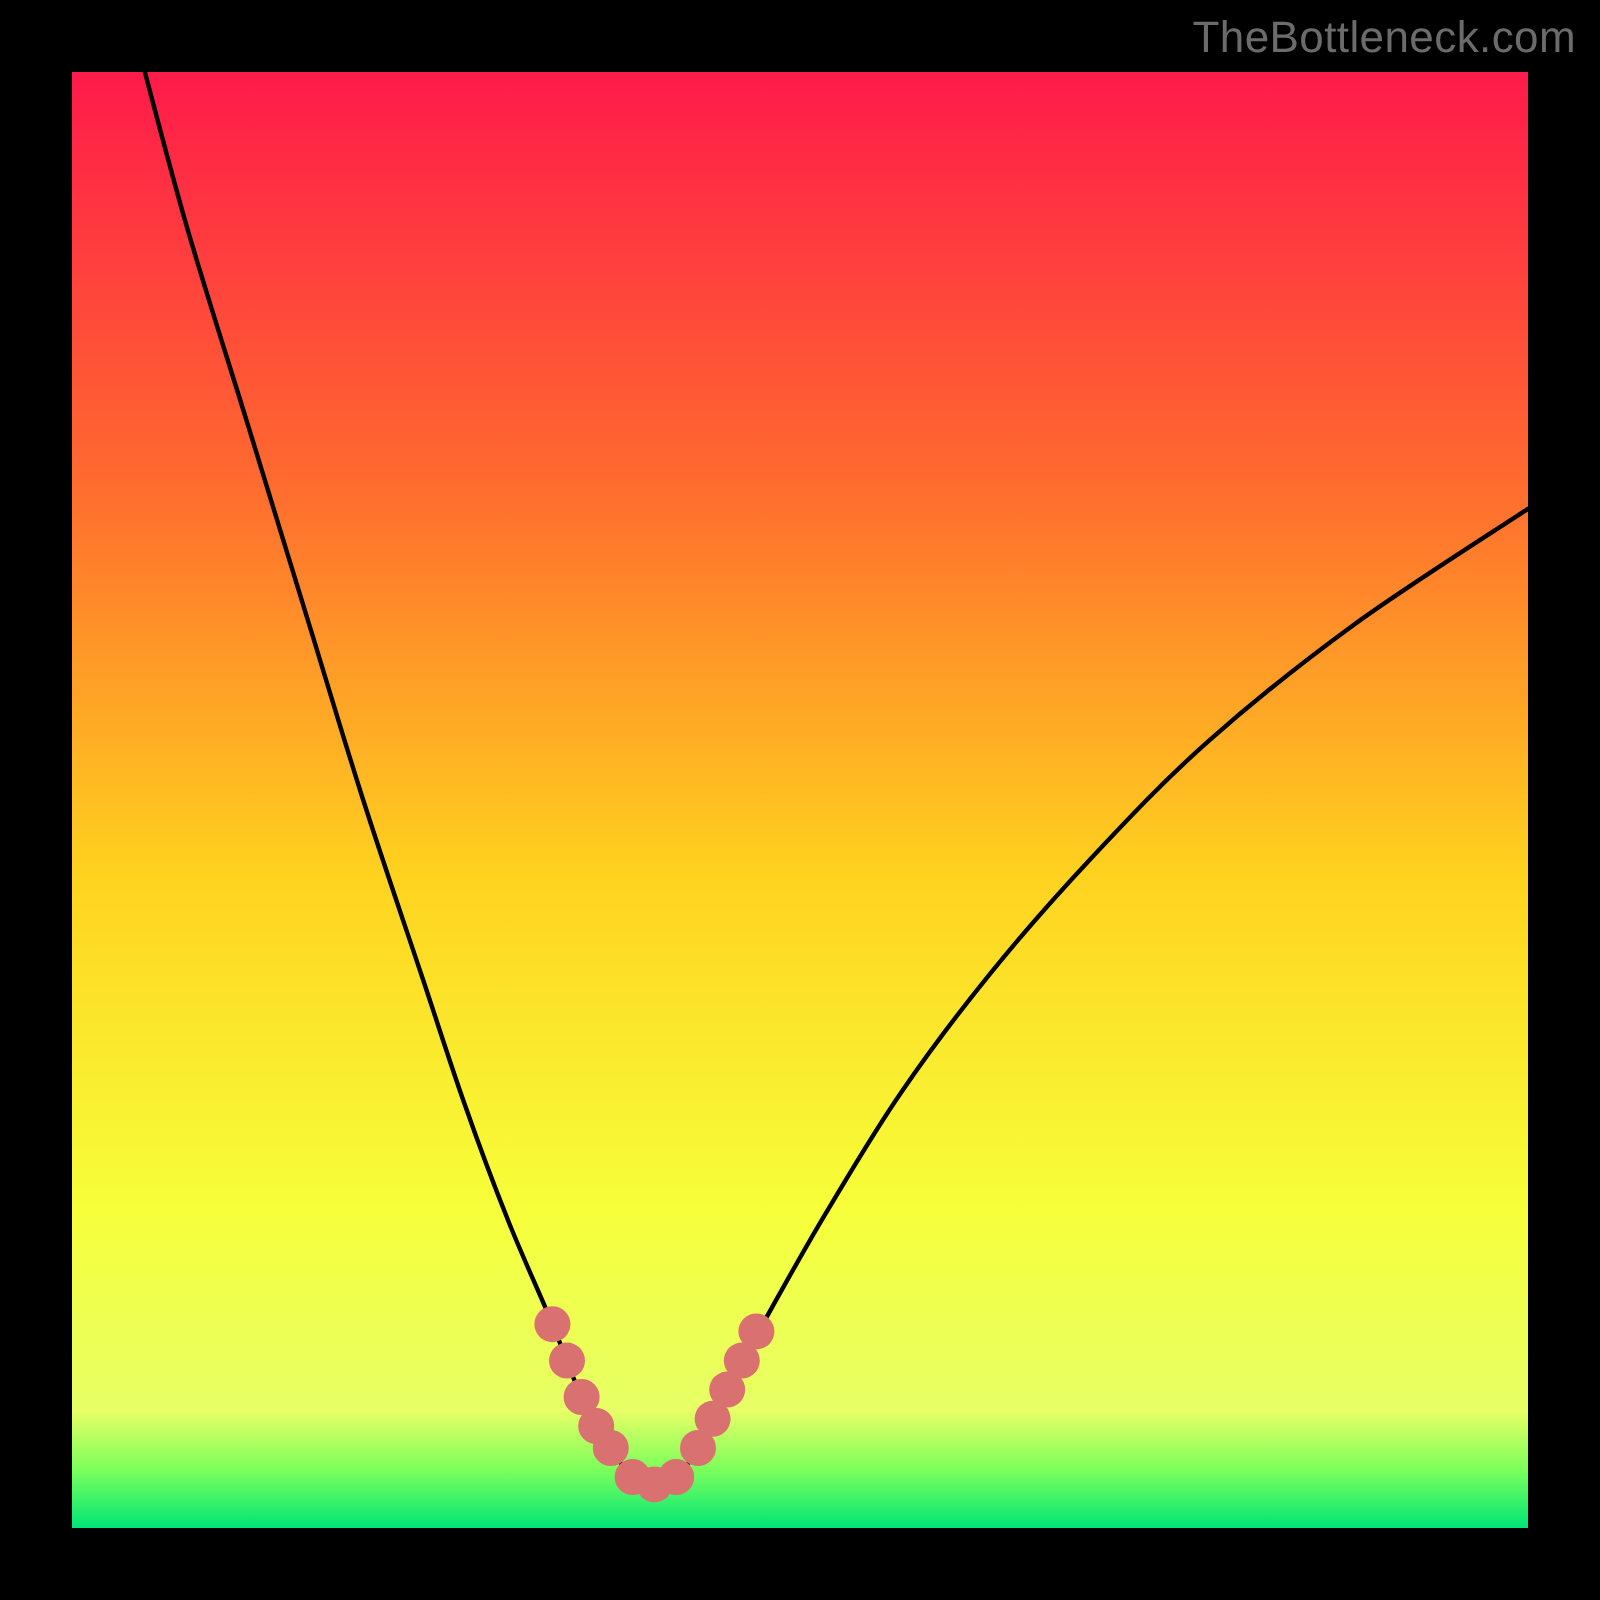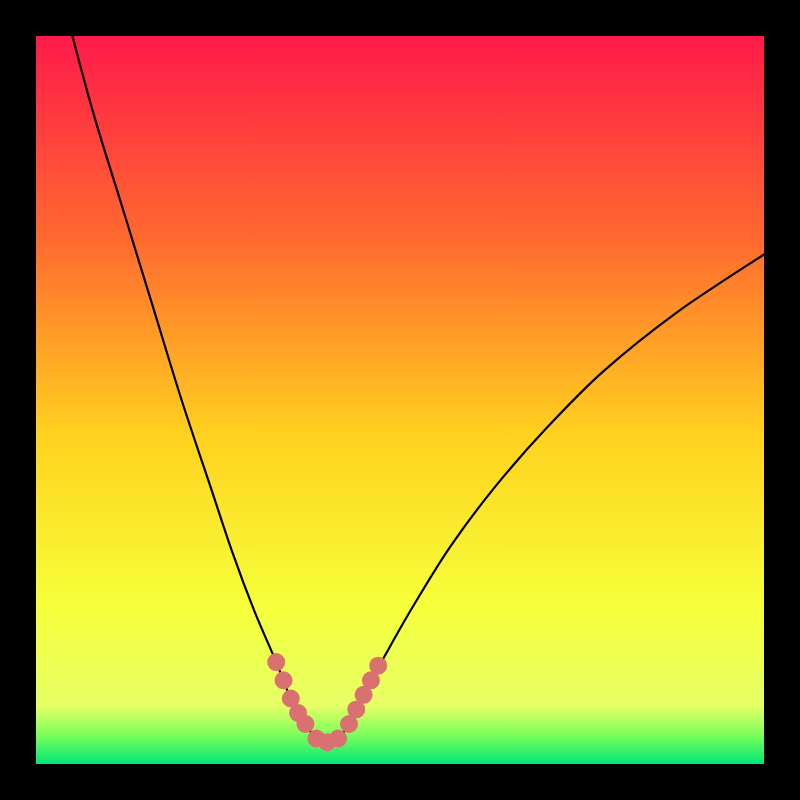--- a/index.html
+++ b/index.html
@@ -38,20 +38,21 @@
     position: absolute;
     left: 0;
     top: 0;
   }
 </style>
 </head>
 <body>
 
 <div class="stage">
 
+  <div class="watermark">TheBottleneck.com</div>
 
   <div class="plot-area">
 
     <svg id="bg-svg" width="728" height="728" viewBox="0 0 728 728">
       <defs>
         <linearGradient id="heat" x1="0" y1="0" x2="0" y2="1">
           <stop id="g0" offset="0%" stop-color="#ff1a4a"></stop>
           <stop id="g1" offset="28%" stop-color="#ff6a2f"></stop>
           <stop id="g2" offset="55%" stop-color="#ffd21f"></stop>
           <stop id="g3" offset="78%" stop-color="#f6ff3a"></stop>

